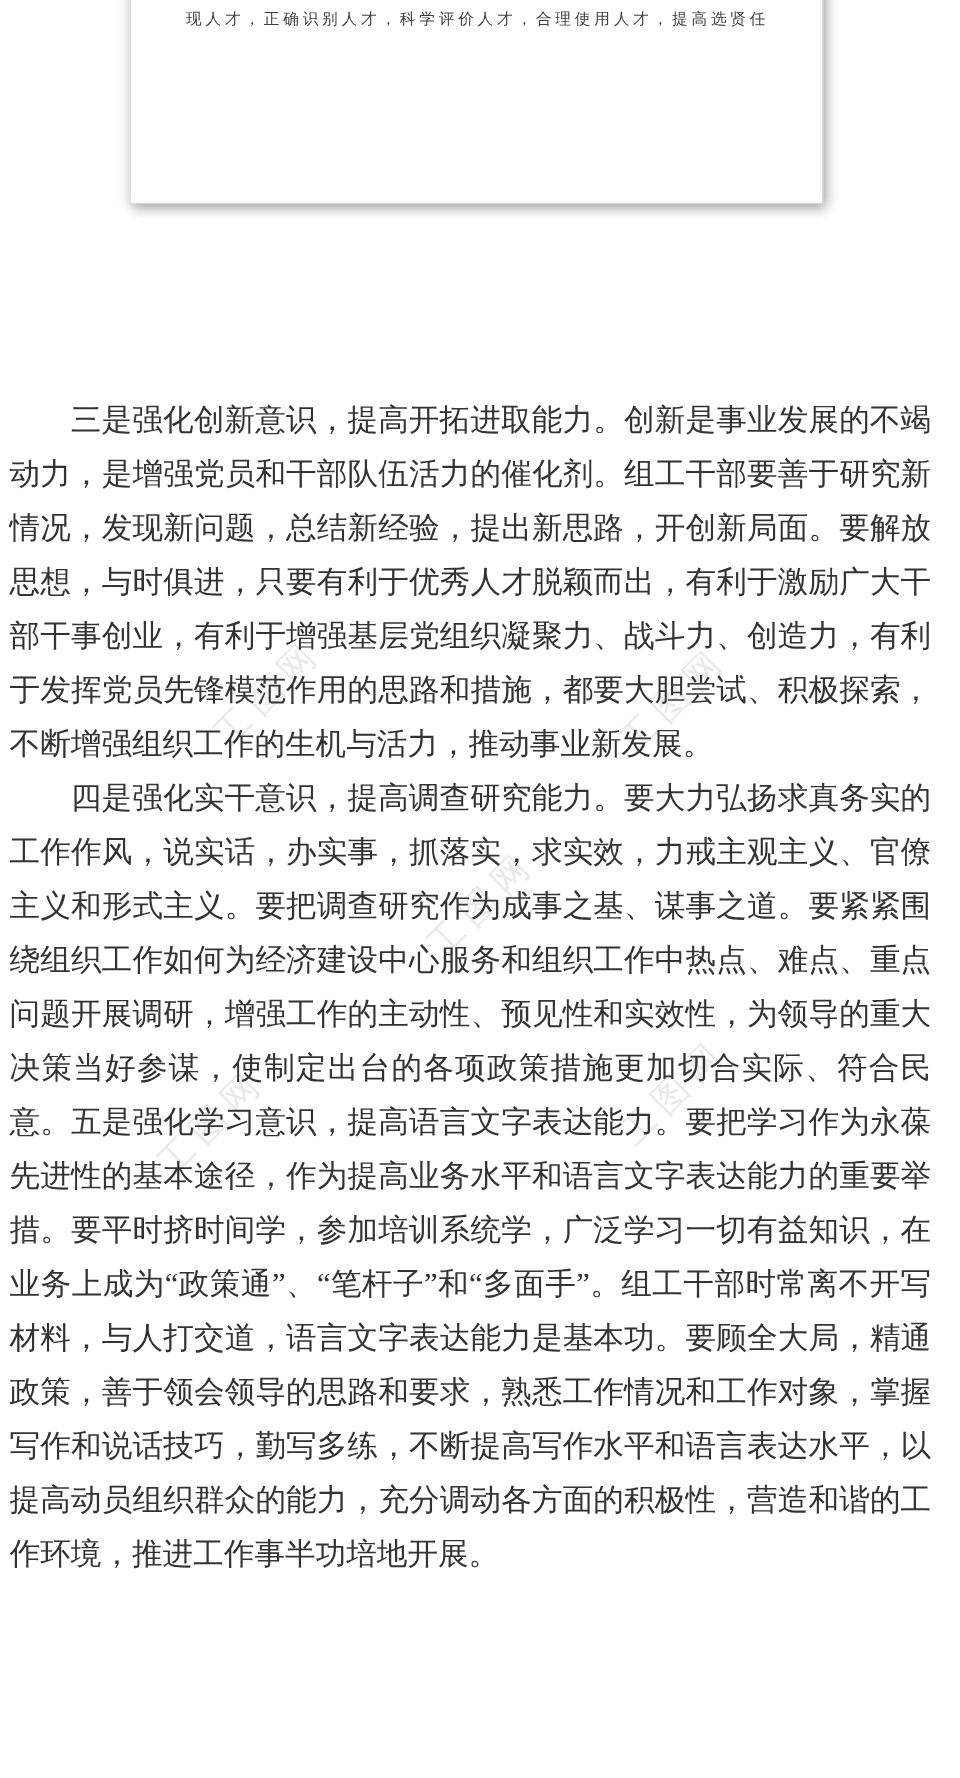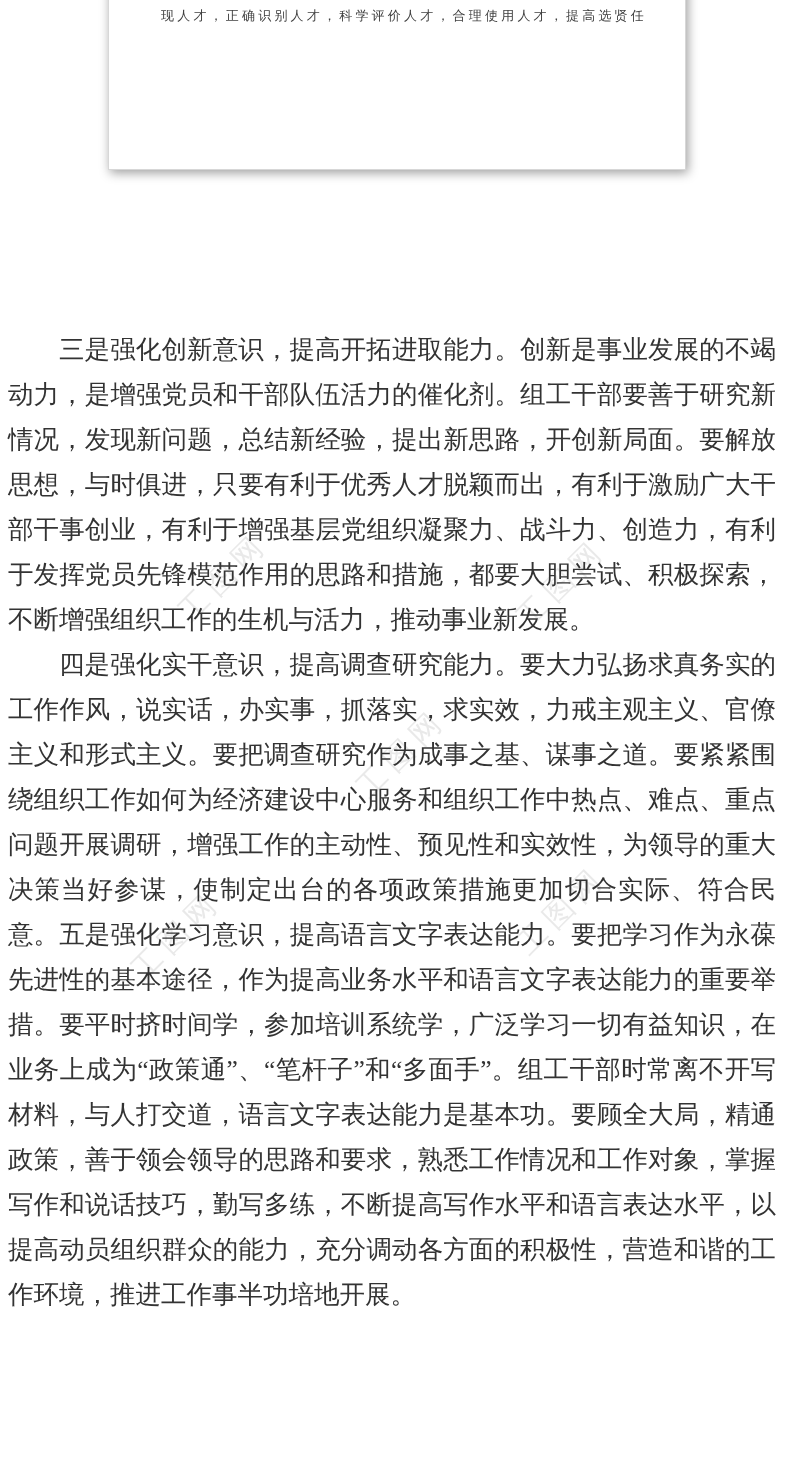--- a/index.html
+++ b/index.html
@@ -29,21 +29,21 @@
   .doc-card-text {
     position: absolute;
     left: 46px;
     right: 38px;
     top: 238px;
     font-size: 13px;
     line-height: 26px;
     letter-spacing: 3.2px;
     color: #3f3f3f;
   }
-  .doc-card-text p { margin: 0; text-align: right; }
+  .doc-card-text p { margin: 0; }
 
   
   .watermark-layer span {
     position: absolute;
     transform: rotate(-45deg);
     font-size: 30px;
     letter-spacing: 7px;
     color: rgba(0, 0, 0, 0.085);
     white-space: nowrap;
     font-family: "Liberation Sans", sans-serif;

